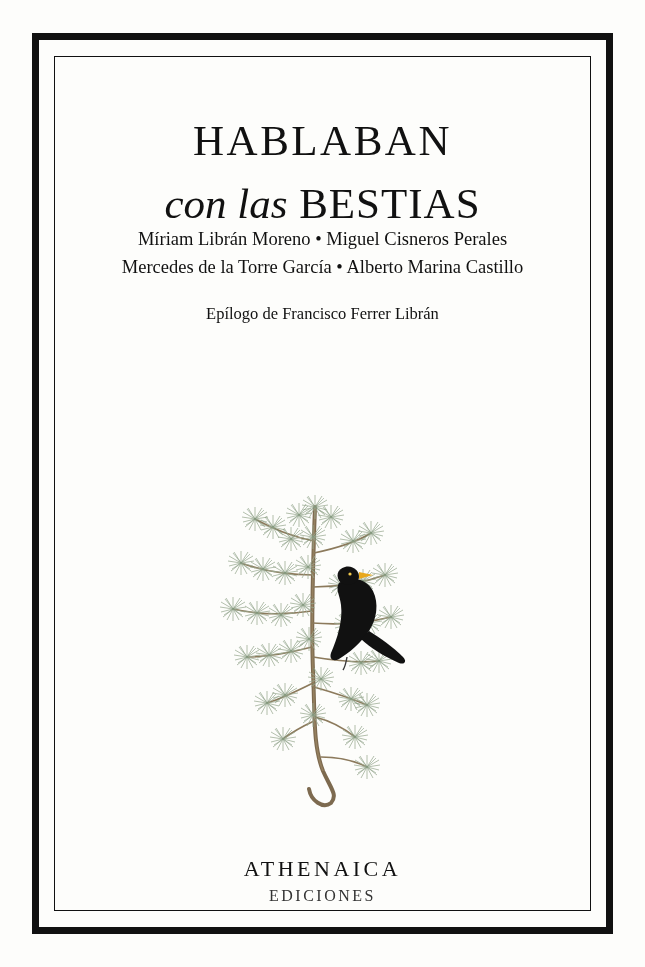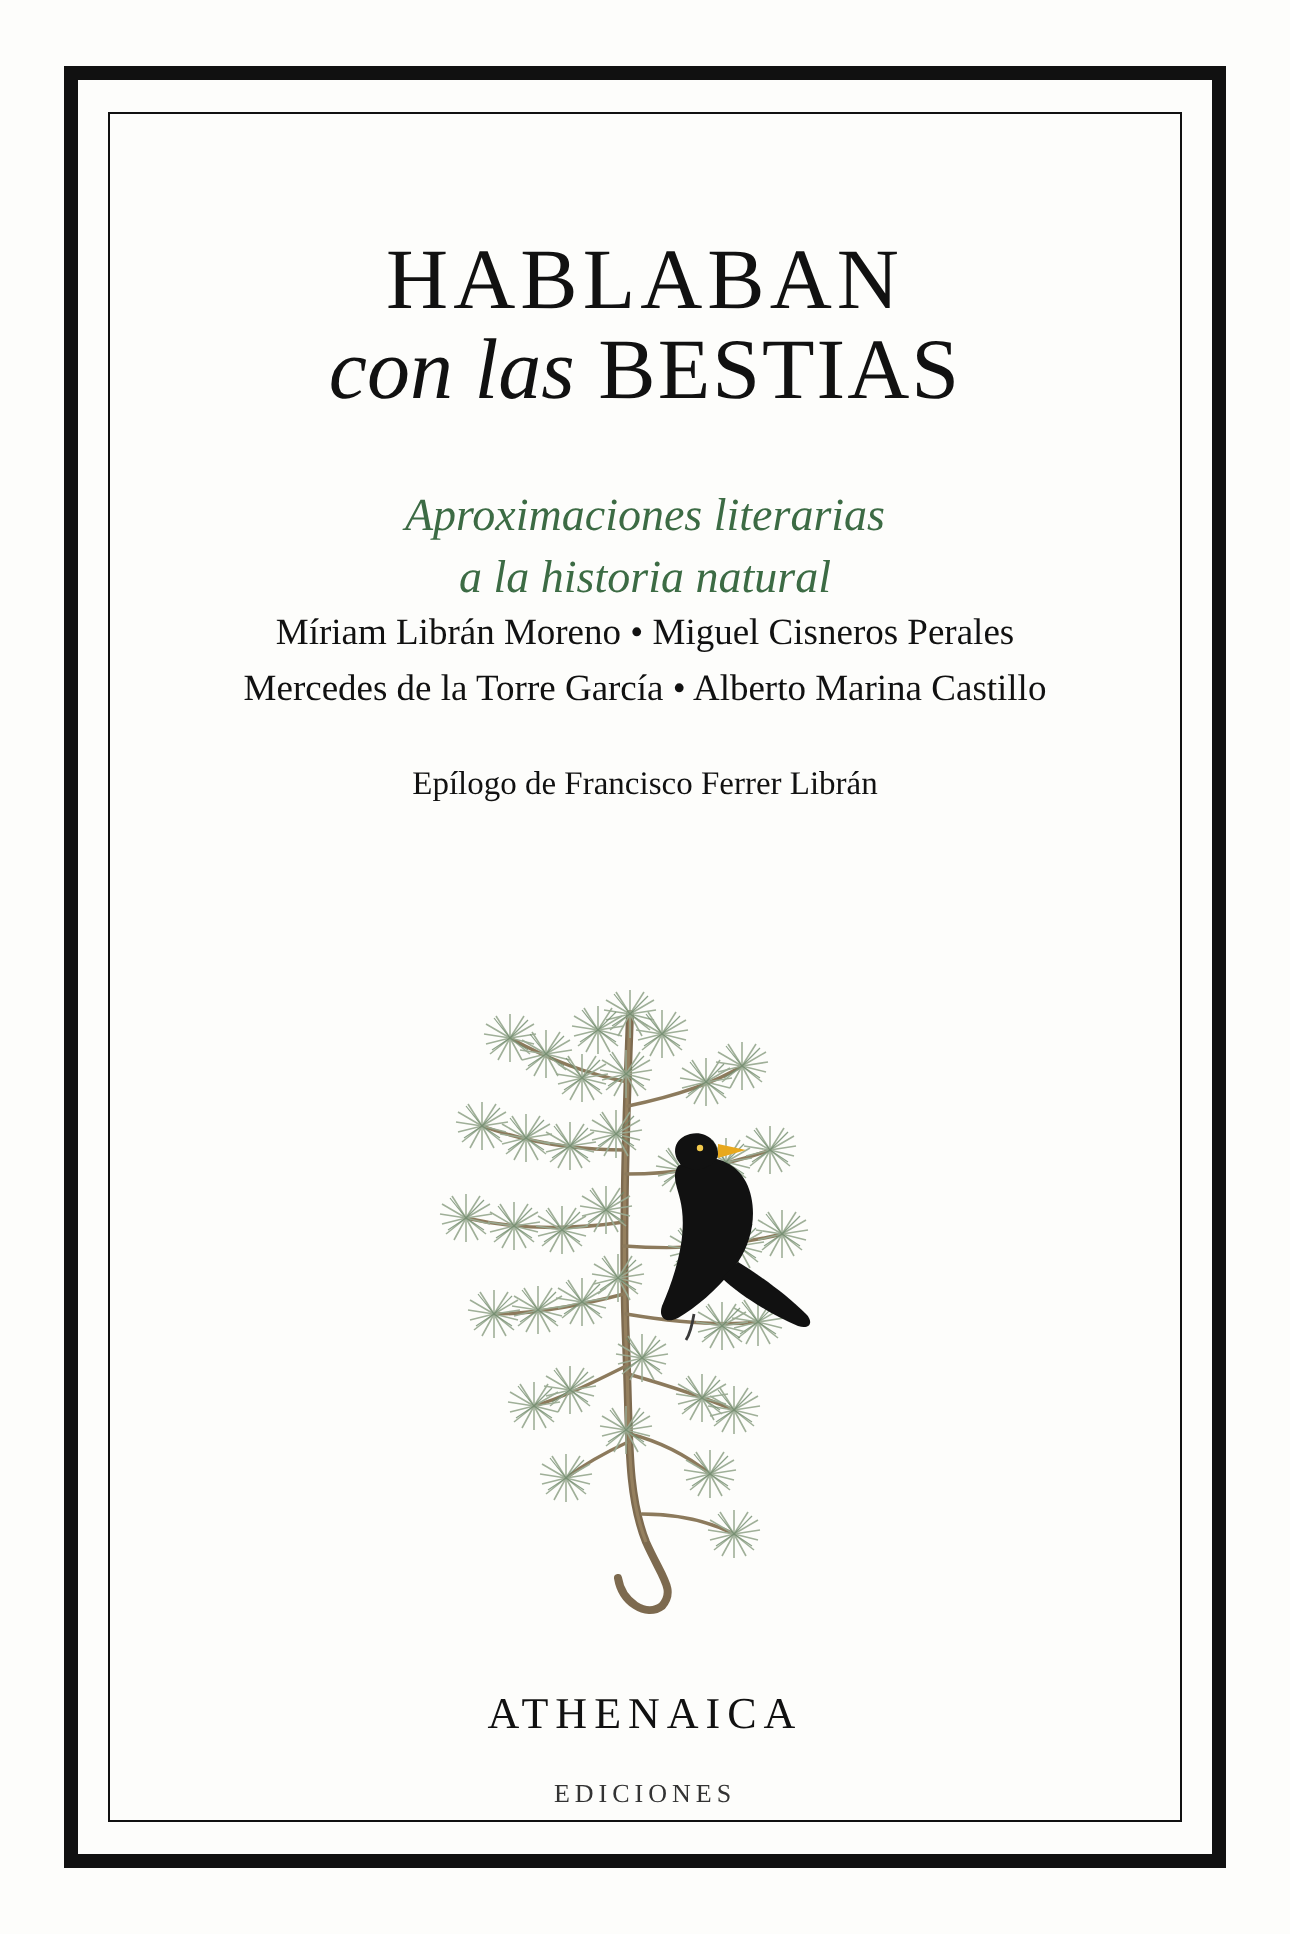--- a/index.html
+++ b/index.html
@@ -50,21 +50,21 @@
   }
   .title-line1 {
     margin-top: 62px;
     font-size: 43px;
     letter-spacing: 2.5px;
     color: #111111;
     font-weight: normal;
     line-height: 1.05;
   }
   .title-line2 {
-    margin-top: 0;
+    margin-top: 18px;
     font-size: 43px;
     color: #111111;
     line-height: 1.05;
     letter-spacing: 1px;
   }
   .title-line2 .italic-part {
     font-style: italic;
     letter-spacing: 0px;
   }
   .subtitle {
@@ -107,22 +107,22 @@
     right: 0;
     bottom: 62px;
     text-align: center;
   }
   .publisher-name {
     font-size: 22px;
     letter-spacing: 3.5px;
     color: #111111;
   }
   .publisher-sub {
-    margin-top: 19px;
-    font-size: 13px;
+    margin-top: 5px;
+    font-size: 16px;
     letter-spacing: 2.5px;
     color: #333333;
   }
 </style>
 </head>
 <body>
 
 <div class="cover">
 
   <div class="frame-outer"></div>
@@ -130,24 +130,20 @@
 
   <div class="content">
 
     <div class="title-line1">HABLABAN</div>
 
     <div class="title-line2">
       <span class="italic-part">con las</span>
       <span>BESTIAS</span>
     </div>
 
-    <div class="subtitle">
-      <div>Aproximaciones literarias</div>
-      <div>a la historia natural</div>
-    </div>
 
     <div class="authors">
       <div>Míriam Librán Moreno • Miguel Cisneros Perales</div>
       <div>Mercedes de la Torre García • Alberto Marina Castillo</div>
     </div>
 
     <div class="epilogue">Epílogo de Francisco Ferrer Librán</div>
 
     <div class="illustration">
       <svg width="320" height="340" viewBox="0 0 320 340">

